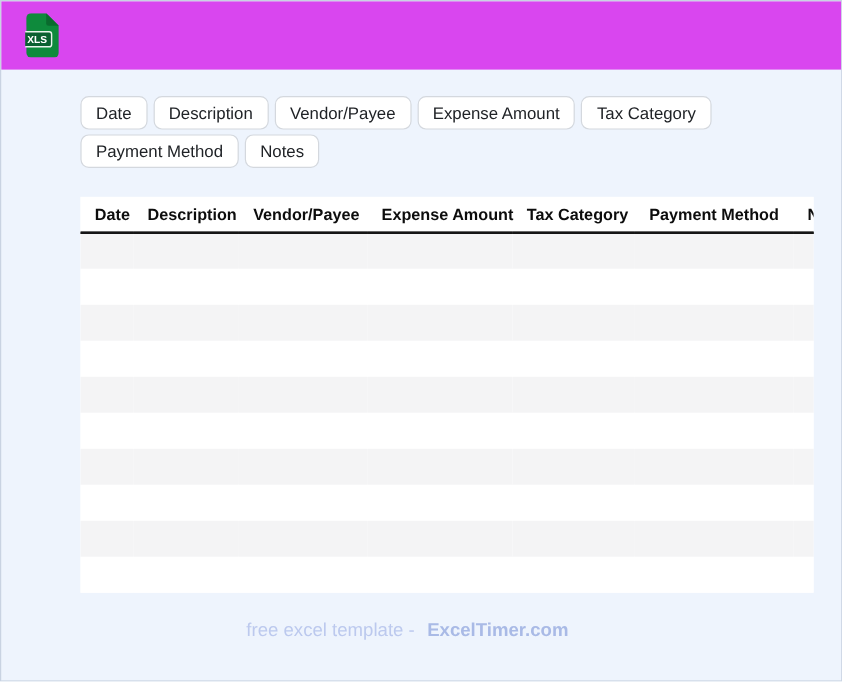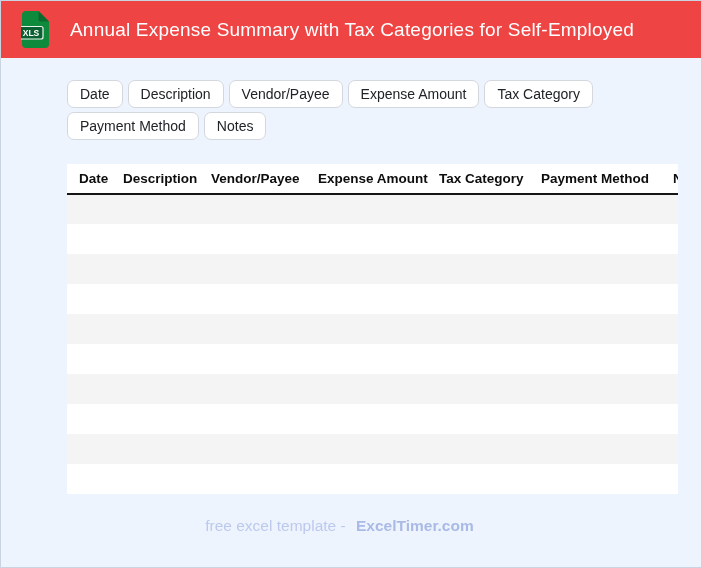--- a/index.html
+++ b/index.html
@@ -8,21 +8,21 @@
 
   .page {
     width: 702px; height: 568px;
     background: #eef4fd;
     border: 1px solid #c9d3e2;
     overflow: hidden;
   }
 
   .header {
     height: 57px;
-    background: #ef4444;
+    background: #d946ef;
     display: flex;
     align-items: center;
     padding-left: 20px;
     text-align: right;
   }
   .file-icon { width: 28px; height: 37px; flex: 0 0 auto; }
   .title {
     color: #ffffff;
     font-size: 19px;
     font-weight: 400;
@@ -90,21 +90,20 @@
 
 <div class="page">
 
   <div class="header">
     <svg class="file-icon" viewBox="0 0 28 37" xmlns="http://www.w3.org/2000/svg">
       <path d="M5 0 H17.5 L28 10.5 V33 a4 4 0 0 1 -4 4 H5 a4 4 0 0 1 -4 -4 V4 a4 4 0 0 1 4 -4 Z" fill="#0e8a3c"></path>
       <path d="M17.5 0 L28 10.5 H19.5 a2 2 0 0 1 -2 -2 Z" fill="#0a6b2e"></path>
       <rect x="-2" y="15.5" width="24" height="12.5" rx="2" fill="#0a6030" stroke="#e9f4ec" stroke-width="1.2"></rect>
       <text x="10" y="25" text-anchor="middle" font-family="Liberation Sans, sans-serif" font-size="8.5" font-weight="bold" fill="#ffffff">XLS</text>
     </svg>
-    <div class="title">Annual Expense Summary with Tax Categories for Self-Employed</div>
   </div>
 
   <div class="chips">
     <div class="chip">Date</div>
     <div class="chip">Description</div>
     <div class="chip">Vendor/Payee</div>
     <div class="chip">Expense Amount</div>
     <div class="chip">Tax Category</div>
     <div class="chip">Payment Method</div>
     <div class="chip">Notes</div>

